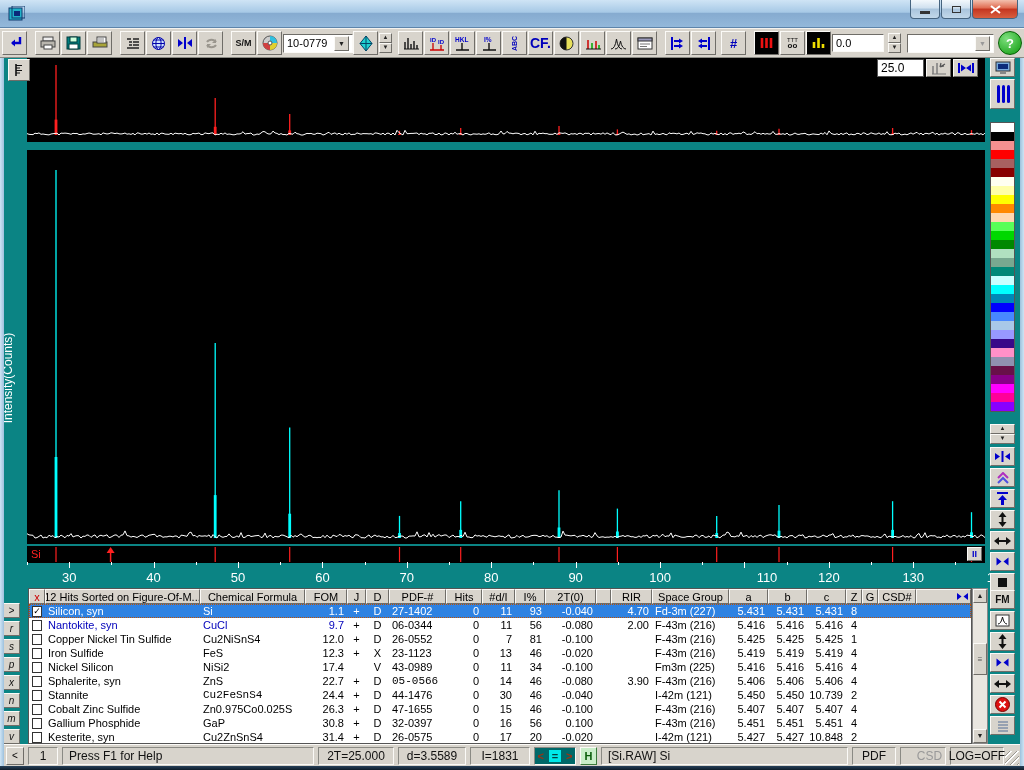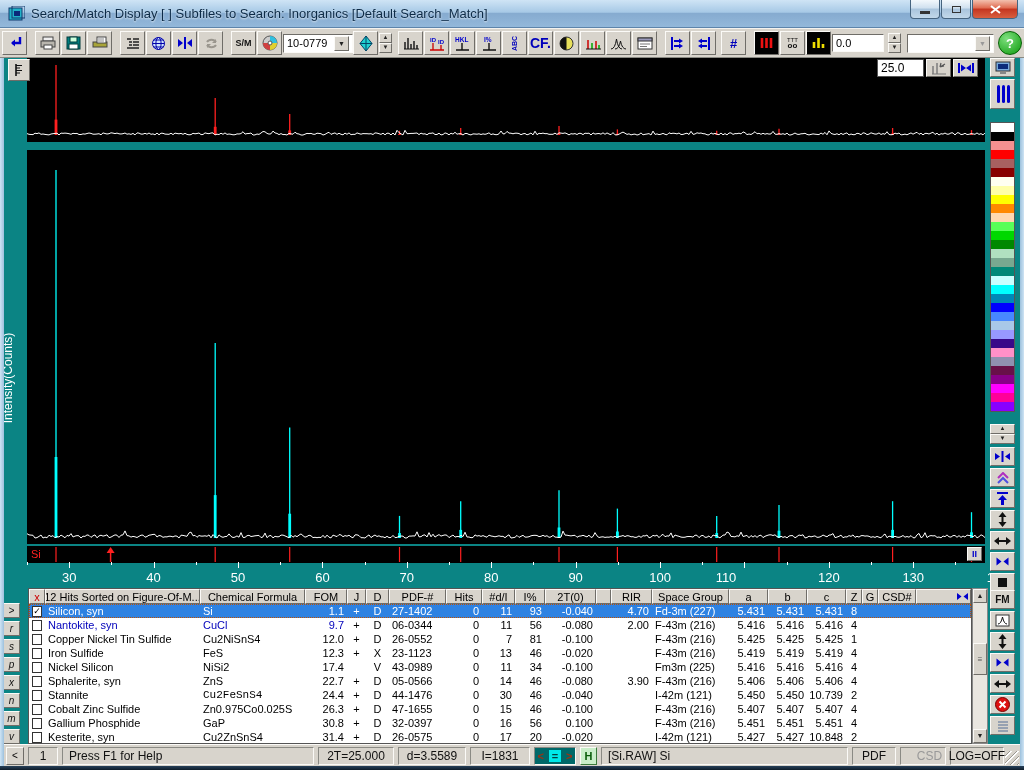--- a/index.html
+++ b/index.html
@@ -105,21 +105,20 @@
 <div id="window">
 
   <div id="titlebar">
     <span class="app-icon">
       <svg width="17" height="16">
           <rect x="1" y="2" width="13" height="12" fill="#20b2c8" stroke="#123a6e"></rect>
           <rect x="4" y="0" width="13" height="12" fill="none" stroke="#123a6e"></rect>
           <rect x="6" y="5" width="6" height="5" fill="#0a2a7a"></rect>
         </svg>
     </span>
-    <span id="title-text">Search/Match Display [ ] Subfiles to Search: Inorganics [Default Search_Match]</span>
     <span id="win-buttons">
       <span class="cap-btn">
           <span class="glyph-min"></span>
         </span>
       <span class="cap-btn">
           <span class="glyph-restore"></span>
         </span>
       <span class="cap-btn close">
           <svg width="11" height="9">
             <path d="M1,1 L10,8 M10,1 L1,8" stroke="#fff" stroke-width="2"></path>
@@ -431,21 +430,21 @@
         <div class="tick" style="left: 909.256px; height: 6px;"></div>
         <div class="tick" style="left: 951.458px; height: 3px;"></div>
         <div class="tick-label" style="left: 65.2026px;">30</div>
         <div class="tick-label" style="left: 149.608px;">40</div>
         <div class="tick-label" style="left: 234.013px;">50</div>
         <div class="tick-label" style="left: 318.419px;">60</div>
         <div class="tick-label" style="left: 402.824px;">70</div>
         <div class="tick-label" style="left: 487.229px;">80</div>
         <div class="tick-label" style="left: 571.634px;">90</div>
         <div class="tick-label" style="left: 656.04px;">100</div>
-        <div class="tick-label" style="left: 722px;">110</div>
+        <div class="tick-label" style="left: 763px;">110</div>
         <div class="tick-label" style="left: 824.85px;">120</div>
         <div class="tick-label" style="left: 909.256px;">130</div>
         <div class="tick-label" style="left: 993.661px;">140</div>
       </div>
     <div id="ylabel">Intensity(Counts)</div>
 
     <div id="range-box">
       <span id="range-field">25.0</span>
       <span class="mini-btn">
           <svg width="16" height="13">
@@ -763,21 +762,21 @@
         </div>
         <div class="tr">
           <div class="td cstate ac" style="width: 16px; flex: 0 0 16px;">
             <span class="cbx"></span>
           </div>
           <div class="td cname al" style="width: 155px; flex: 0 0 155px;">Sphalerite, syn</div>
           <div class="td cformula al" style="width: 105px; flex: 0 0 105px;">ZnS</div>
           <div class="td cfom ar" style="width: 42px; flex: 0 0 42px;">22.7</div>
           <div class="td cj ac" style="width: 19px; flex: 0 0 19px;">+</div>
           <div class="td cd ac" style="width: 23px; flex: 0 0 23px;">D</div>
-          <div class="td cpdf al" style="width: 57px; flex: 0 0 57px;">05-0566</div>
+          <div class="td cpdf al" style="width: 57px; flex: 0 0 57px; font-family: Liberation Mono, monospace;">05-0566</div>
           <div class="td chits ar" style="width: 36px; flex: 0 0 36px;">0</div>
           <div class="td cdl ar" style="width: 33px; flex: 0 0 33px;">14</div>
           <div class="td cipct ar" style="width: 30px; flex: 0 0 30px;">46</div>
           <div class="td ct2 ar" style="width: 51px; flex: 0 0 51px;">-0.080</div>
           <div class="td csp ac" style="width: 15px; flex: 0 0 15px;"></div>
           <div class="td crir ar" style="width: 41px; flex: 0 0 41px;">3.90</div>
           <div class="td csg al" style="width: 77px; flex: 0 0 77px;">F-43m (216)</div>
           <div class="td ca ar" style="width: 39px; flex: 0 0 39px;">5.406</div>
           <div class="td cb ar" style="width: 39px; flex: 0 0 39px;">5.406</div>
           <div class="td cc ar" style="width: 39px; flex: 0 0 39px;">5.406</div>

